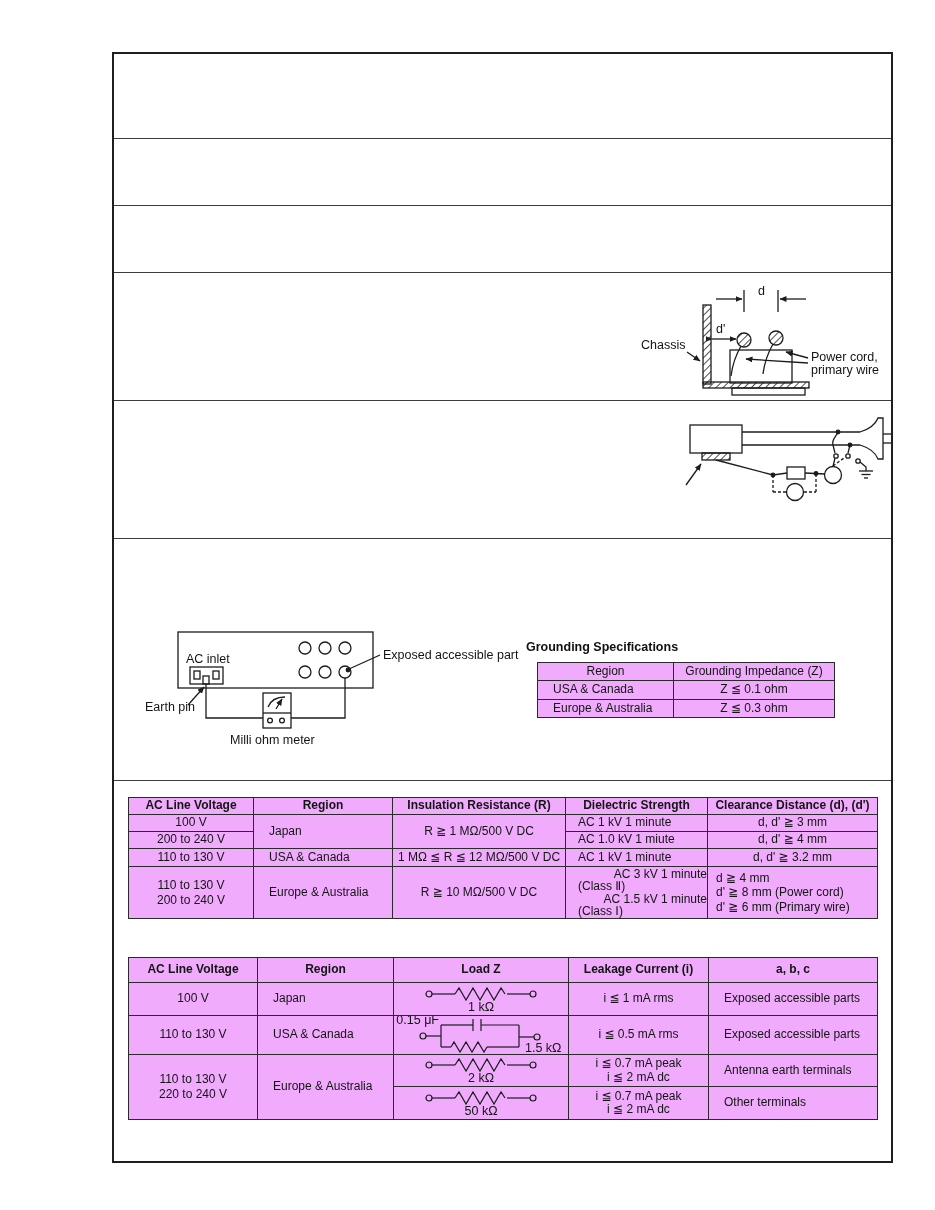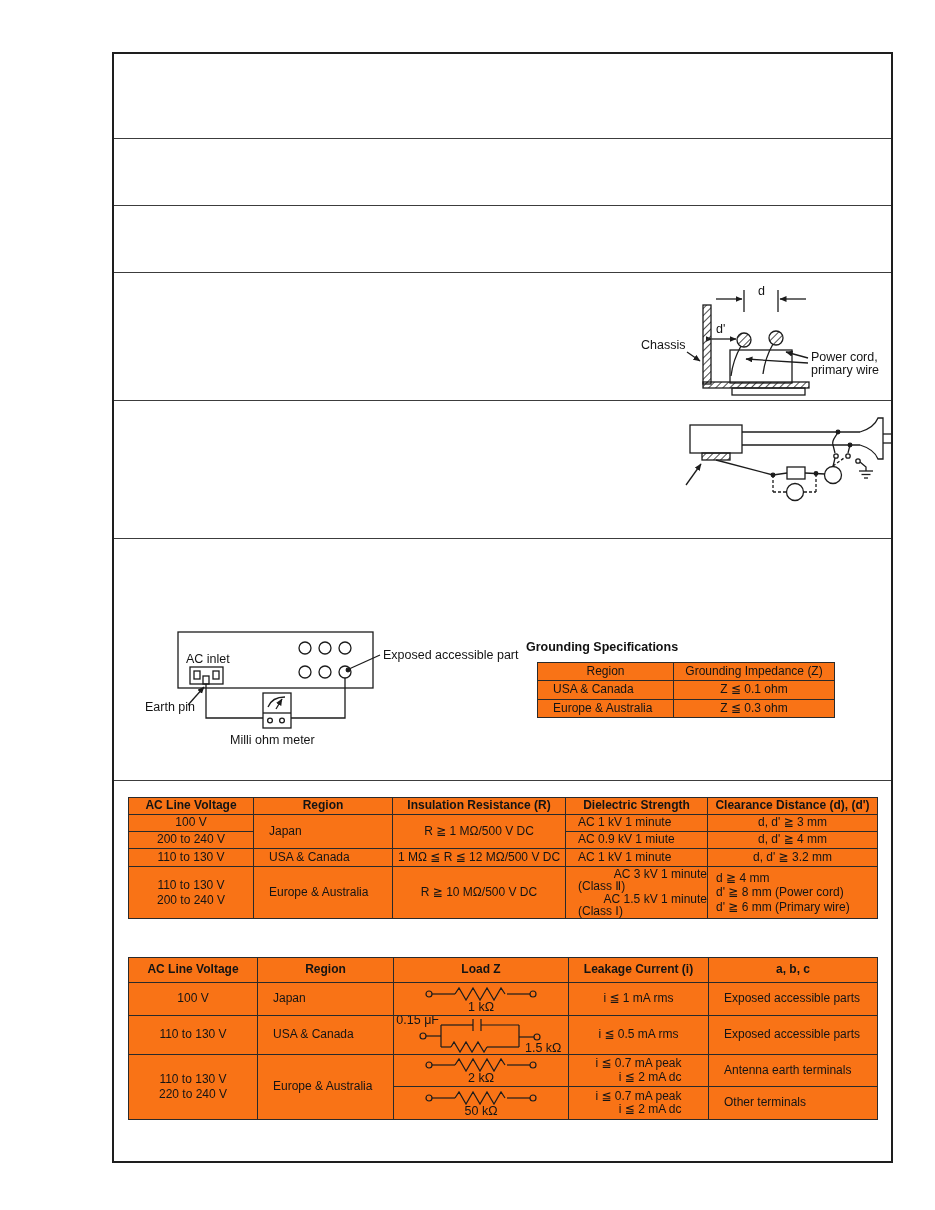--- a/index.html
+++ b/index.html
@@ -10,39 +10,39 @@
   }
   .frame{
     position:absolute;left:112px;top:52px;width:781px;height:1111px;
     border:2px solid #1e1e1e;box-sizing:border-box;background:#fff;
   }
   .divider{position:absolute;left:0;width:100%;height:1.4px;background:#3c3c3c;}
   .abs{position:absolute;}
   svg{display:block;overflow:visible;}
   svg text{font-family:"Liberation Sans",sans-serif;font-size:12.5px;fill:#141414;}
   .doc-table{
-    position:absolute;border-collapse:collapse;table-layout:fixed;background:#f97316;
+    position:absolute;border-collapse:collapse;table-layout:fixed;background:#f0abfc;
     font-size:12px;color:#141414;
   }
   .doc-table th,.doc-table td{
     border:1.6px solid #2a2a2a;padding:0;line-height:1.1;vertical-align:middle;
     overflow:hidden;
   }
   .doc-table th{font-weight:bold;text-align:center;font-size:12px;}
   td.c{text-align:center;}
   td.l{text-align:left;padding-left:15px;}
   td.pl12{padding-left:12px;}
   .tight div{line-height:12.5px;}
   .dl{text-align:right;line-height:12.5px;}
   .dr{line-height:12.5px;padding-right:6px;}
   .cl3 div{line-height:14.5px;}
   .v2 div{line-height:15px;}
   .g-title{position:absolute;font-weight:bold;font-size:12.5px;}
   .cellsvg{margin:0 auto;}
-  .lk{display:inline-block;text-align:right;line-height:13.5px;}
+  .lk{display:inline-block;text-align:center;line-height:13.5px;}
 </style>
 </head>
 <body>
 
 <div class="frame">
 
   <div class="divider" style="top:84px"></div>
   <div class="divider" style="top:151px"></div>
   <div class="divider" style="top:218px"></div>
   <div class="divider" style="top:346px"></div>
@@ -209,21 +209,21 @@
     </tr>
     <tr style="height:17px">
       <td class="c">100 V</td>
       <td class="l" rowspan="2">Japan</td>
       <td class="c" rowspan="2">R ≧ 1 MΩ/500 V DC</td>
       <td class="l pl12">AC 1 kV 1 minute</td>
       <td class="c">d, d'  ≧  3 mm</td>
     </tr>
     <tr style="height:17px">
       <td class="c">200 to 240 V</td>
-      <td class="l pl12">AC 0.9 kV 1 miute</td>
+      <td class="l pl12">AC 1.0 kV 1 miute</td>
       <td class="c">d, d'  ≧  4 mm</td>
     </tr>
     <tr style="height:18px">
       <td class="c">110 to 130 V</td>
       <td class="l">USA &amp; Canada</td>
       <td class="c">1 MΩ ≦ R ≦ 12 MΩ/500 V DC</td>
       <td class="l pl12">AC 1 kV 1 minute</td>
       <td class="c">d, d'  ≧  3.2 mm</td>
     </tr>
     <tr style="height:52px">

